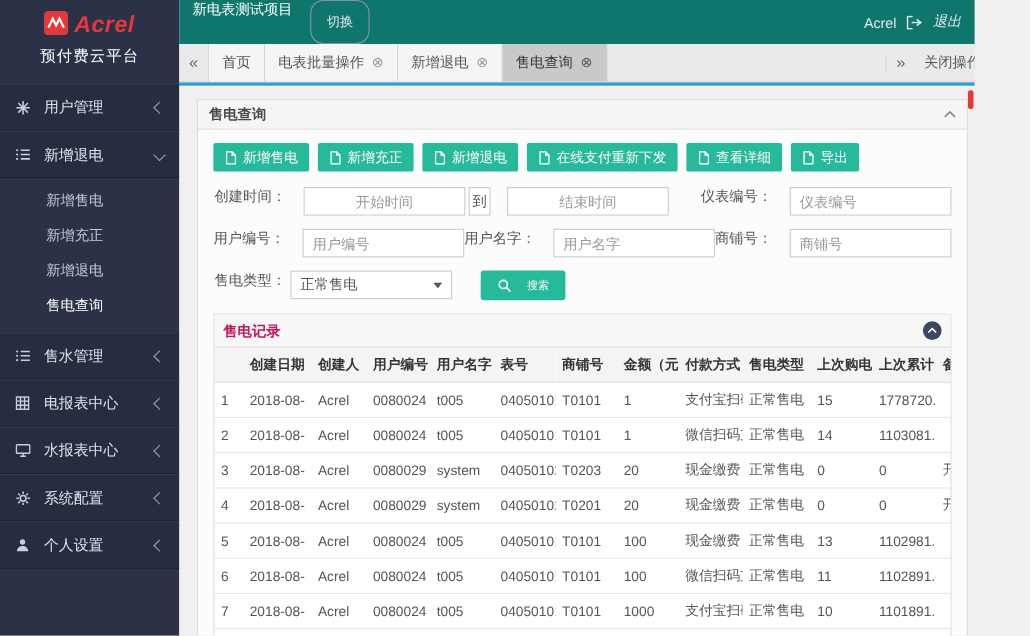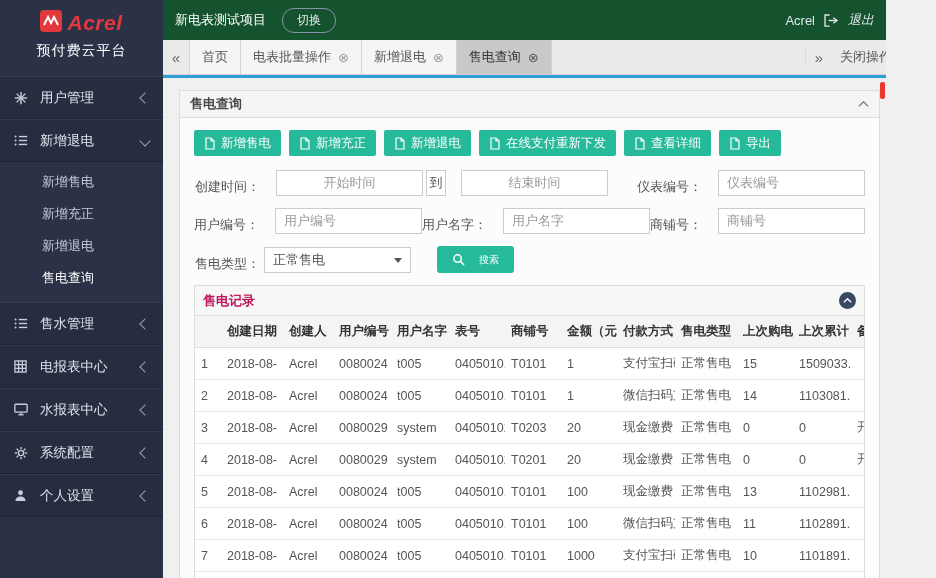--- a/index.html
+++ b/index.html
@@ -21,21 +21,21 @@
   .chev{width:7px;height:7px;border-right:1.5px solid #99a0b4;border-bottom:1.5px solid #99a0b4;
         display:inline-block;margin-left:auto;}
   .chev.left{transform:rotate(135deg);}
   .chev.down{transform:rotate(45deg);}
   .submenu{padding:4px 0 8px 0;}
   .sub-item{height:32px;line-height:32px;padding-left:42px;font-size:13px;color:#c3c9d6;cursor:pointer;}
   .sub-item.active{color:#ffffff;}
 
   
   .main{flex:1;min-width:0;display:flex;flex-direction:column;position:relative;height:578px;}
-  .topbar{height:40px;min-height:40px;background:#14532d;display:flex;align-items:center;padding:0 12px;color:#fff;}
+  .topbar{height:40px;min-height:40px;background:#0f766e;display:flex;padding:0 12px;color:#fff;}
   .project{font-size:13px;margin-right:16px;}
   .switch-btn{background:transparent;border:1px solid #8892aa;color:#e8ebf2;border-radius:12px;
               padding:3px 14px;font-size:12px;cursor:pointer;font-family:Liberation Sans, sans-serif;}
   .topbar-right{margin-left:auto;display:flex;align-items:center;gap:9px;font-size:13px;color:#e3e7ef;}
   .topbar-right .logout-text{cursor:pointer;font-style:italic;}
 
   .tabbar{height:34px;min-height:34px;background:#eaeaea;border-bottom:1px solid #d2d2d2;display:flex;align-items:stretch;}
   .tab-nav{width:26px;display:flex;align-items:center;justify-content:center;color:#666;
            font-size:15px;cursor:pointer;border-right:1px solid #d9d9d9;}
   .tabs{display:flex;}
@@ -56,21 +56,21 @@
               display:flex;align-items:center;justify-content:space-between;padding:0 10px;
               font-size:13px;font-weight:bold;color:#4a4a4a;cursor:pointer;}
   .panel-body{background:#fcfcfc;border:1px solid #ddd;border-top:none;padding:12px 14px 14px 14px;}
 
   .toolbar{display:flex;gap:8px;}
   .tbtn{display:flex;align-items:center;gap:5px;background:#26b99a;color:#fff;border:none;
         padding:0 10px;height:26px;font-size:12.5px;border-radius:2px;cursor:pointer;font-family:inherit;}
   .tbtn .tic{display:flex;align-items:center;}
 
   .filters{margin-top:14px;}
-  .frow{display:flex;align-items:flex-end;margin-bottom:12px;font-family:Liberation Serif, serif;}
+  .frow{display:flex;align-items:flex-start;margin-bottom:12px;}
   .flabel{width:66px;text-align:right;margin-right:4px;color:#555;white-space:nowrap;}
   .flabel.w94{width:94px;}
   .flabel.w82{width:82px;}
   .inp{width:147px;height:26px;box-sizing:border-box;border:1px solid #ccc;background:#fff;
        padding:0 8px;font-size:13px;color:#555;font-family:inherit;margin-left:12px;}
   .inp::placeholder{color:#999;}
   .inp.center{text-align:center;}
   .tobox{width:20px;height:26px;box-sizing:border-box;border:1px solid #ccc;background:#fff;
          display:flex;align-items:center;justify-content:center;margin:0 3px;color:#555;}
   .sel{width:147px;height:26px;box-sizing:border-box;border:1px solid #ccc;background:#fff;
@@ -410,21 +410,21 @@
                   <td>2018-08-</td>
                   <td>Acrel</td>
                   <td>0080024</td>
                   <td>t005</td>
                   <td>04050101</td>
                   <td>T0101</td>
                   <td>1</td>
                   <td>支付宝扫码</td>
                   <td>正常售电</td>
                   <td>15</td>
-                  <td>1509033.</td>
+                  <td>1778720.</td>
                   <td></td>
                 </tr>
                 <tr>
                   <td>2</td>
                   <td>2018-08-</td>
                   <td>Acrel</td>
                   <td>0080024</td>
                   <td>t005</td>
                   <td>04050101</td>
                   <td>T0101</td>

